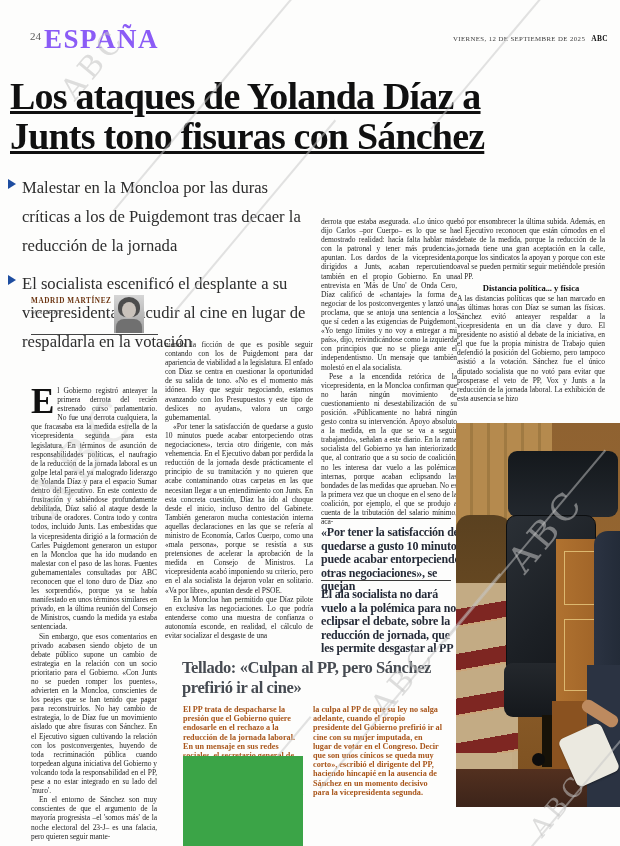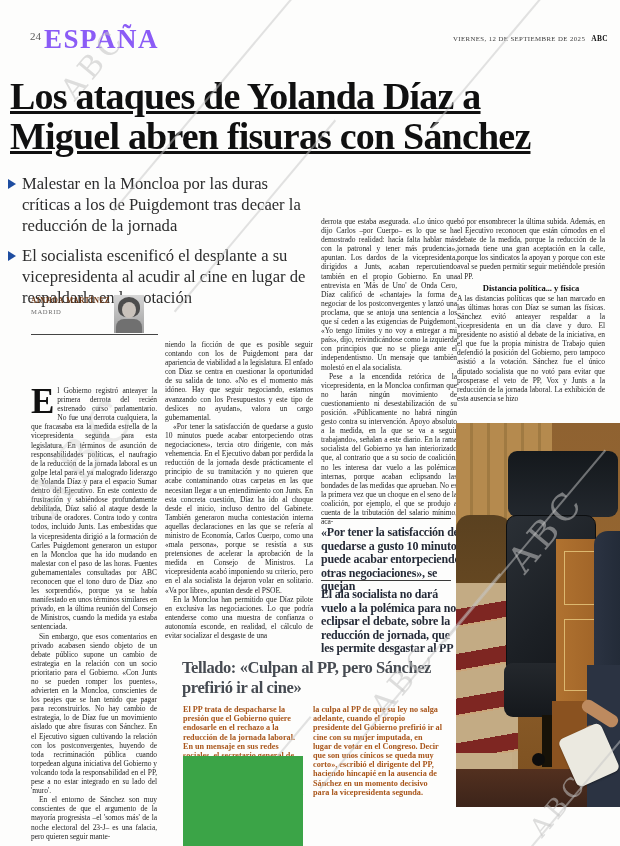--- a/index.html
+++ b/index.html
@@ -13,21 +13,21 @@
   .hdr-date{position:absolute;right:12px;top:34px;font-size:6.8px;letter-spacing:.4px;color:#3c3c3c;}
   .hdr-brand{font-weight:bold;color:#111;margin-left:6px;font-size:7.4px;}
 
   
   .headline{position:absolute;left:10px;top:76px;width:604px;font-weight:bold;color:#101010;
             font-size:38px;line-height:40px;letter-spacing:-0.8px;text-decoration:underline;}
   .headline span{display:block;}
 
   
   .kickers{position:absolute;left:8px;top:173px;width:302px;}
-  .kicker{position:relative;padding-left:14px;margin-bottom:9px;font-size:16.6px;line-height:21px;
+  .kicker{position:relative;padding-left:14px;margin-bottom:9px;font-size:16.6px;line-height:29px;
           color:#2d2d2d;}
   .tri{position:absolute;left:0;top:6px;width:0;height:0;border-top:5px solid transparent;
        border-bottom:5px solid transparent;border-left:8px solid #1e4da0;}
 
   
   .byline{position:absolute;left:31px;top:297px;width:126px;}
   .by-author{font-size:7.2px;font-weight:bold;letter-spacing:.6px;color:#6b3410;}
   .by-loc{font-size:6.6px;letter-spacing:.6px;color:#6e6e6e;margin-top:3px;}
   .author-photo{position:absolute;left:83px;top:-2px;width:30px;height:38px;overflow:hidden;
                 background:linear-gradient(180deg,#d6d6d6,#9f9f9f);}
@@ -116,36 +116,36 @@
 <div class="page">
 
   <div class="hdr-pagenum">24</div>
   <div class="hdr-section">ESPAÑA</div>
   <div class="hdr-date">
     <span>VIERNES, 12 DE SEPTIEMBRE DE 2025</span><span class="hdr-brand">ABC</span>
   </div>
 
   <h1 class="headline" style="margin:0">
     <span>Los ataques de Yolanda Díaz a</span>
-    <span>Miguel abren fisuras con Sánchez</span>
+    <span>Junts tono fisuras con Sánchez</span>
   </h1>
 
   <div class="kickers">
     <div class="kicker">
       <span class="tri"></span>
       <span>Malestar en la Moncloa por las duras críticas a los de Puigdemont tras decaer la reducción de la jornada</span>
     </div>
     <div class="kicker">
       <span class="tri"></span>
       <span>El socialista escenificó el desplante a su vicepresidenta al acudir al cine en lugar de respaldarla en la votación</span>
     </div>
   </div>
 
   <div class="byline">
-    <div class="by-author">AINHOA MARTÍNEZ</div>
+    <div class="by-author">MADRID MARTÍNEZ</div>
     <div class="by-loc">MADRID</div>
     <div class="author-photo">
       <div class="ap-hair"></div>
       <div class="ap-face"></div>
       <div class="ap-torso"></div>
     </div>
     <div class="by-rule"></div>
   </div>
 
   <div class="col col1">

